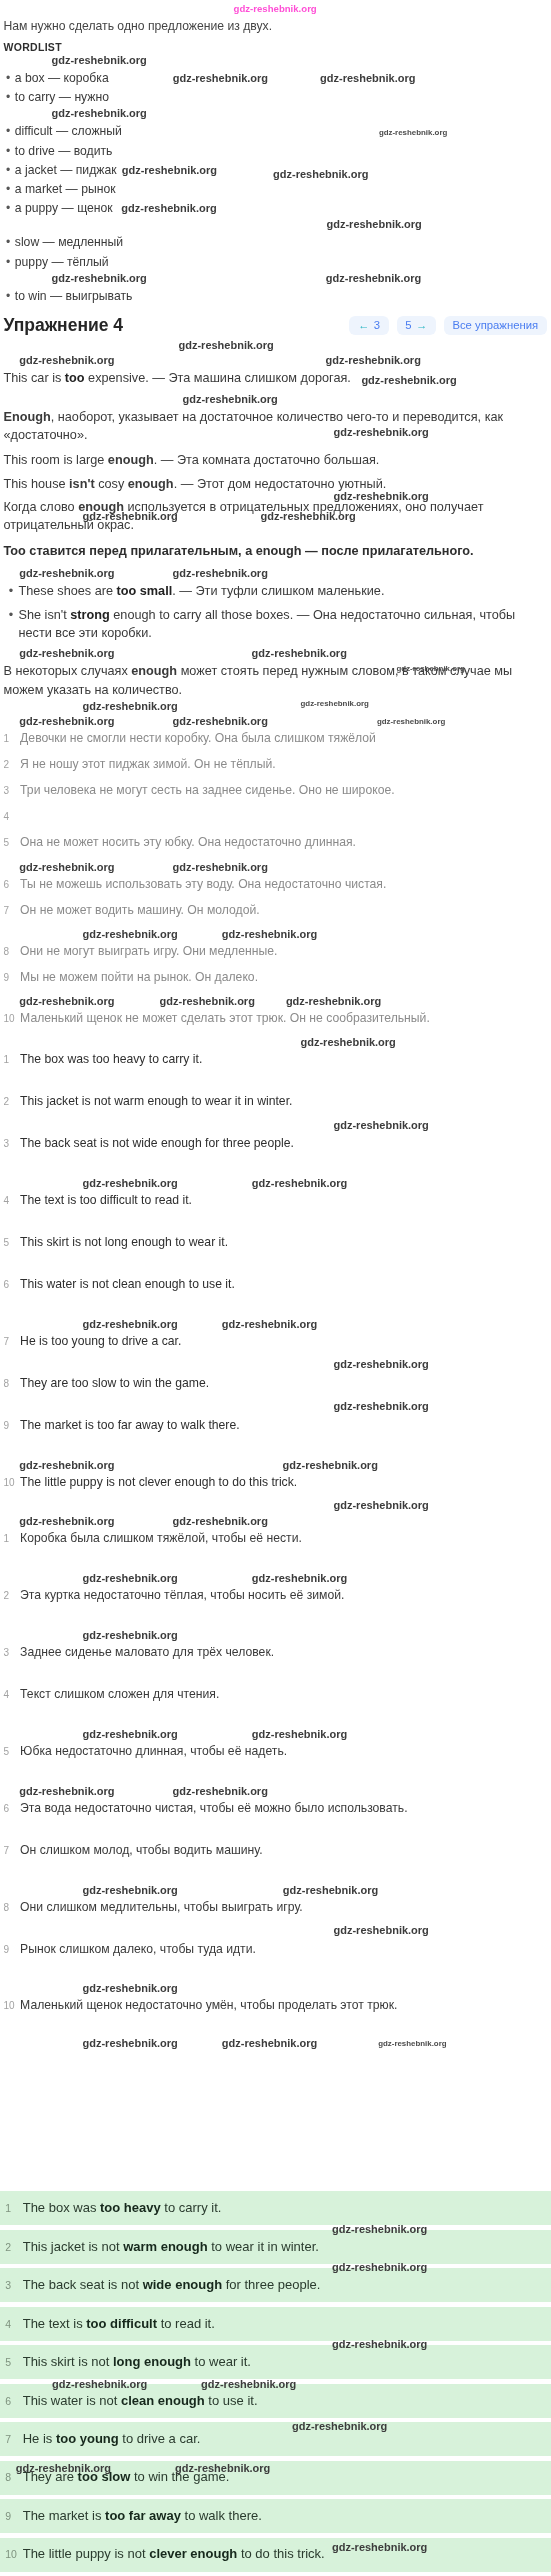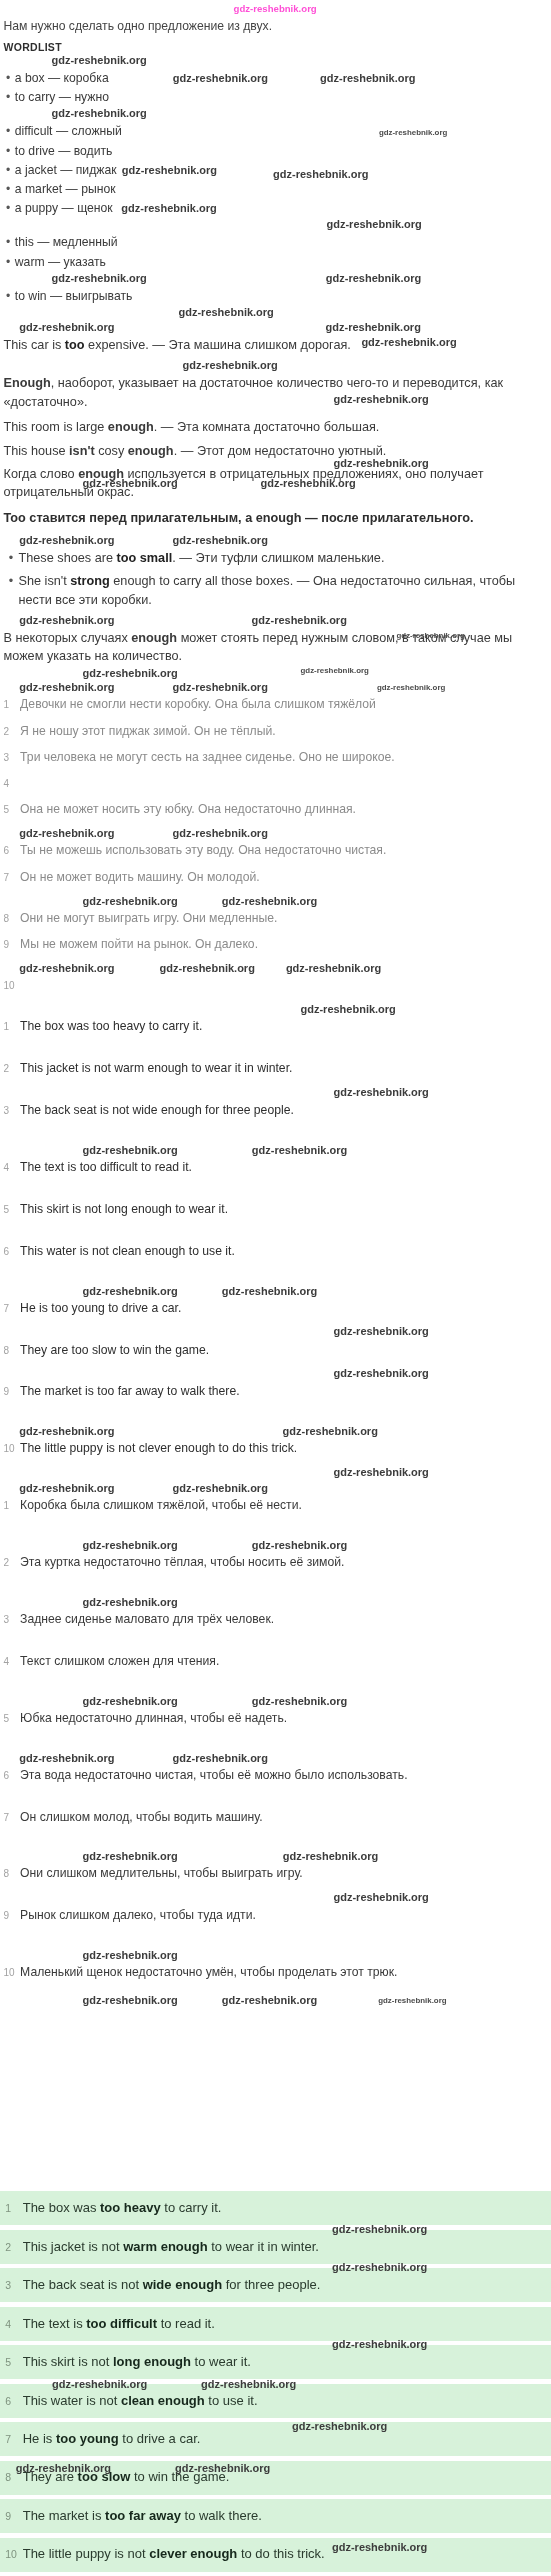--- a/index.html
+++ b/index.html
@@ -1,20 +1,20 @@
 <!DOCTYPE html>
 <html style="font-size:14px"><head>
 <meta charset="utf-8">
 <style>
 *{margin:0;padding:0;box-sizing:border-box}
 body{background:#fff;font-family:"Liberation Sans",sans-serif;color:#3a3a3a}
 .page{width:552px;min-height:2576px;padding:1.7px 5.2px 0 3.5px;display:flex;flex-direction:column;position:relative;overflow:hidden;background:#fff}
 .rel{position:relative}
 .abs{position:absolute}
-.row{display:flex;align-items:flex-start}
+.row{display:flex;align-items:flex-end}
 .wm{font-weight:700;font-size:11px;color:#3c3c3c;white-space:nowrap;flex:none;line-height:13px}
 .wm.sm{font-size:7.9px;color:#4c4c4c}
 .wm.pink{color:#ff4fd6;font-size:9.6px}
 .wm-row{display:flex;align-items:flex-start;height:15px}
 .center{justify-content:center}
 .intro{font-size:12.2px;color:#444;margin:2.6px 0 7.9px}
 .wl-title{font-size:10.5px;font-weight:700;color:#2e2e2e;letter-spacing:0.3px;margin:0 0 0.9px}
 .wl-item{display:flex;align-items:baseline;line-height:18.3px;margin-bottom:0.9px;font-size:12.2px}
 .bullet{width:11.3px;flex:none;color:#555;padding-left:2.6px}
 .ex-header{display:flex;justify-content:space-between;align-items:center;margin:8.7px 0 3.5px}
@@ -97,36 +97,50 @@
     <div class="wl-item">
         <span class="bullet">•</span>
         <span class="t">a puppy — щенок</span>
         <span class="wm" style="margin-left:8.7px">gdz-reshebnik.org</span>
       </div>
     <div class="wm-row">
         <span class="wm" style="margin-left:323px">gdz-reshebnik.org</span>
       </div>
     <div class="wl-item">
         <span class="bullet">•</span>
-        <span class="t">this — медленный</span>
-      </div>
-    <div class="wl-item">
-        <span class="bullet">•</span>
-        <span class="t">warm — указать</span>
+        <span class="t">slow — медленный</span>
+      </div>
+    <div class="wl-item">
+        <span class="bullet">•</span>
+        <span class="t">puppy — тёплый</span>
       </div>
     <div class="wm-row">
         <span class="wm" style="margin-left:48px">gdz-reshebnik.org</span>
         <span class="wm" style="margin-left:179px">gdz-reshebnik.org</span>
       </div>
     <div class="wl-item">
         <span class="bullet">•</span>
         <span class="t">to win — выигрывать</span>
       </div>
   </div>
 
+  <div class="ex-header">
+    <div class="ex-title">Упражнение 4</div>
+    <div class="chips">
+      <a class="chip">
+          <span class="arrow">←</span>
+          <span>3</span>
+        </a>
+      <a class="chip">
+          <span>5</span>
+          <span class="arrow">→</span>
+        </a>
+      <a class="chip">Все упражнения</a>
+    </div>
+  </div>
 
   <div class="wm-row">
       <span class="wm" style="margin-left:175px">gdz-reshebnik.org</span>
     </div>
 
   <div class="theory">
     <div class="wm-row">
         <span class="wm" style="margin-left:15.7px">gdz-reshebnik.org</span>
         <span class="wm" style="margin-left:211px">gdz-reshebnik.org</span>
       </div>
@@ -225,20 +239,21 @@
         <span class="n"></span>
         <span class="t">Мы не можем пойти на рынок. Он далеко.</span>
       </div>
     <div class="wm-row">
         <span class="wm" style="margin-left:15.7px">gdz-reshebnik.org</span>
         <span class="wm" style="margin-left:45px">gdz-reshebnik.org</span>
         <span class="wm" style="margin-left:31px">gdz-reshebnik.org</span>
       </div>
     <div class="li task">
         <span class="n"></span>
+        <span class="t">Маленький щенок не может сделать этот трюк. Он не сообразительный.</span>
       </div>
   </div>
 
   <div class="list answers">
     <div class="wm-row">
         <span class="wm" style="margin-left:297px">gdz-reshebnik.org</span>
       </div>
     <div class="li ans">
         <span class="n"></span>
         <span class="t">The box was too heavy to carry it.</span>
@@ -354,21 +369,21 @@
         <span class="t">Они слишком медлительны, чтобы выиграть игру.</span>
         <span class="wm abs" style="left:330px;bottom:-21px">gdz-reshebnik.org</span>
       </div>
     <div class="li tr">
         <span class="n"></span>
         <span class="t">Рынок слишком далеко, чтобы туда идти.</span>
       </div>
     <div class="wm-row">
         <span class="wm" style="margin-left:79px">gdz-reshebnik.org</span>
       </div>
-    <div class="li tr" style="margin-bottom:12px">
+    <div class="li tr" style="margin-bottom:22px">
         <span class="n"></span>
         <span class="t">Маленький щенок недостаточно умён, чтобы проделать этот трюк.</span>
       </div>
     <div class="wm-row">
         <span class="wm" style="margin-left:79px">gdz-reshebnik.org</span>
         <span class="wm" style="margin-left:44px">gdz-reshebnik.org</span>
         <span class="wm sm" style="margin-left:61px">gdz-reshebnik.org</span>
       </div>
   </div>
 

